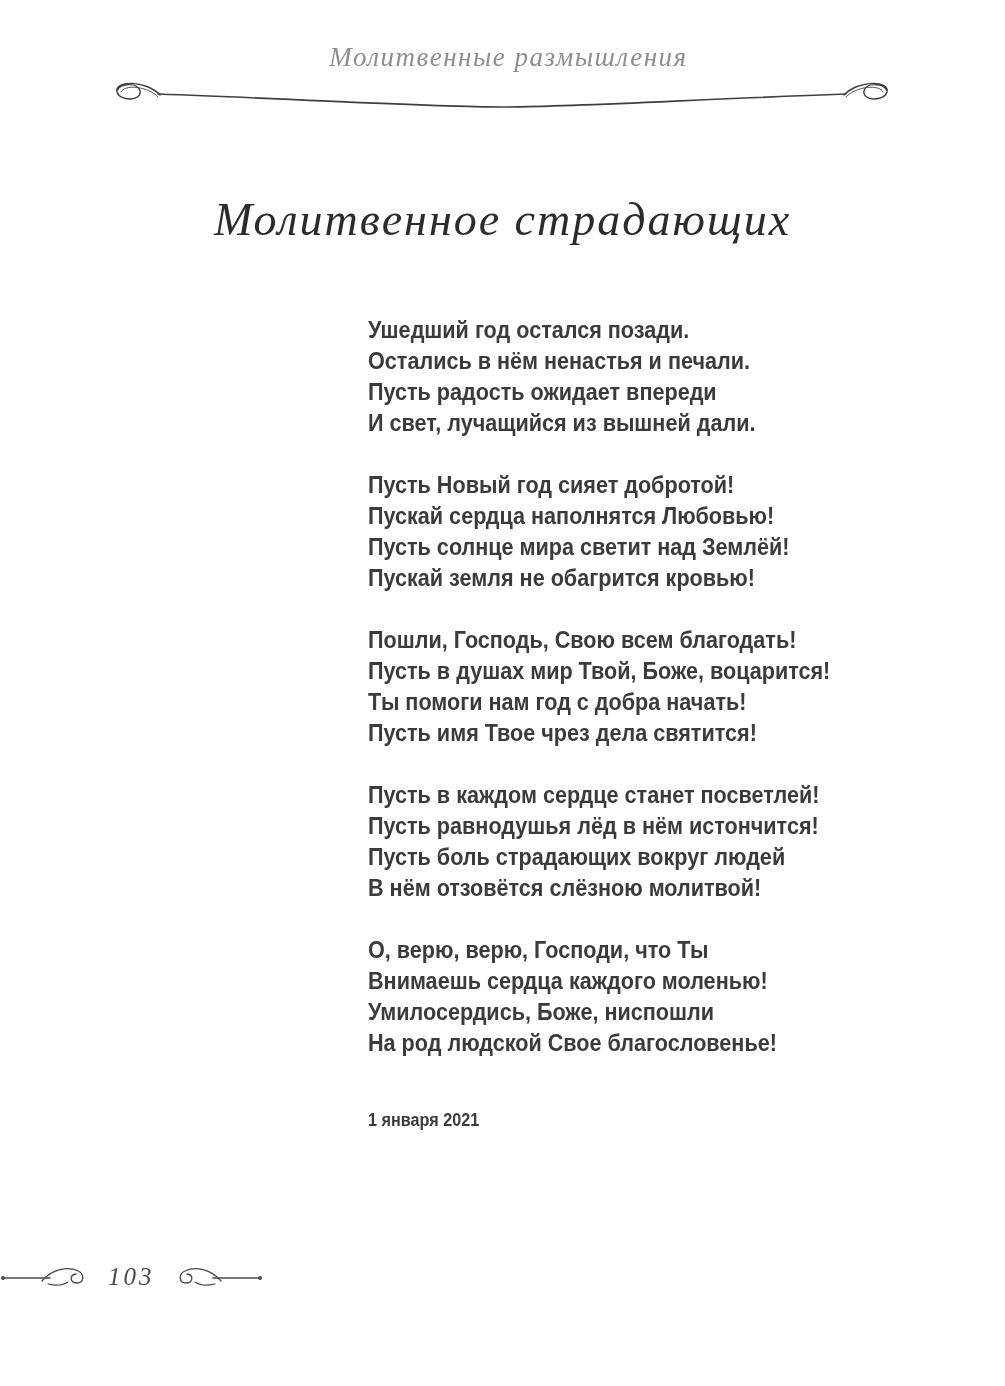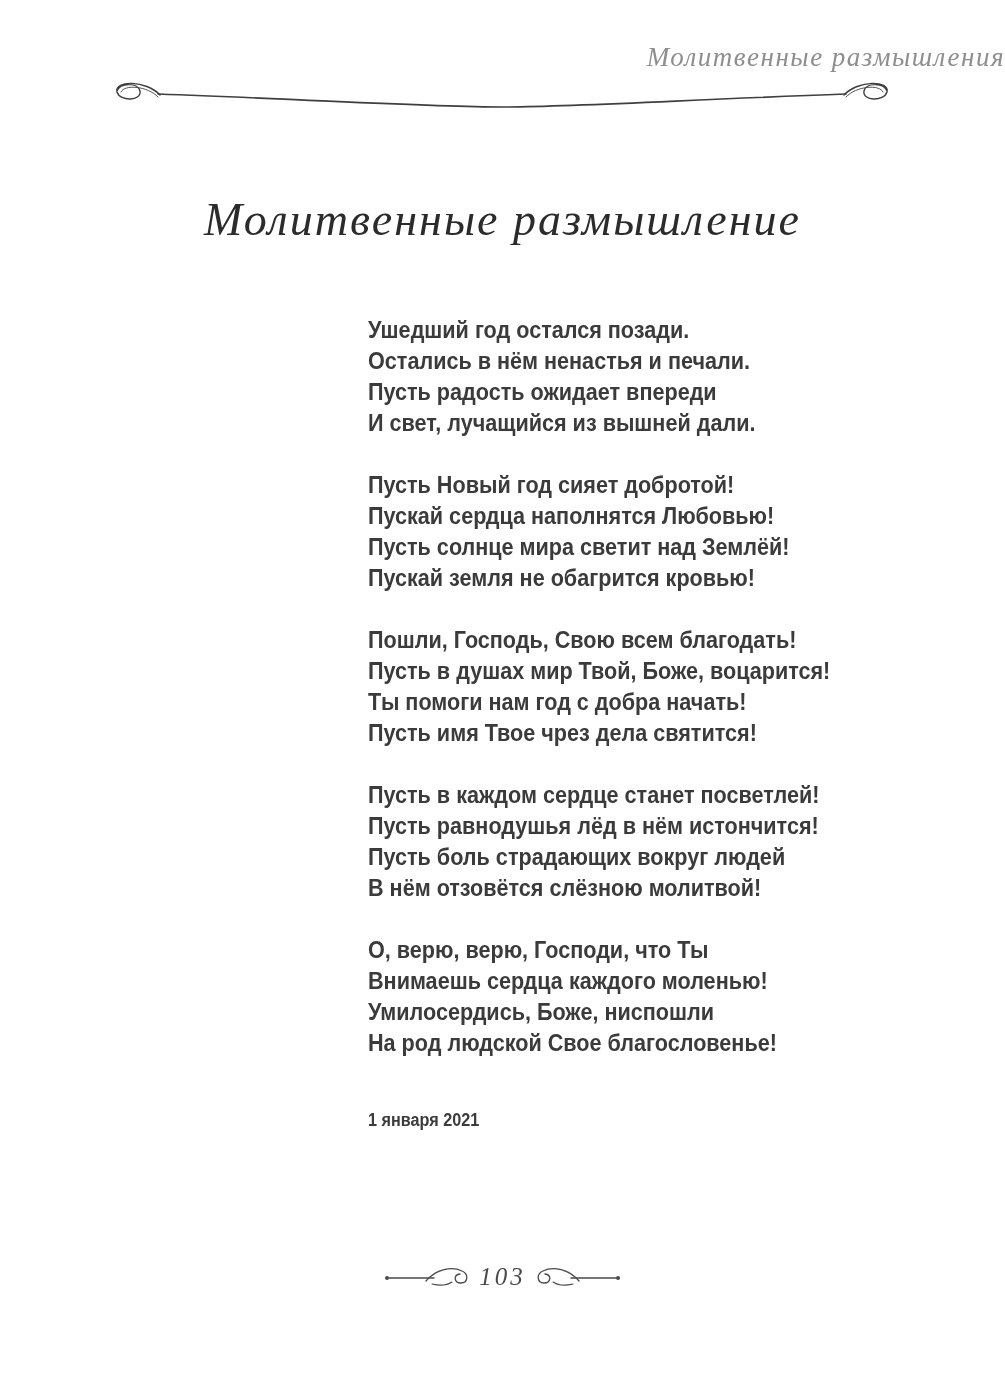--- a/index.html
+++ b/index.html
@@ -14,21 +14,21 @@
     overflow: hidden;
     font-family: "Liberation Serif", serif;
   }
 
   
   .running-header {
     position: absolute;
     top: 42px;
     left: 12px;
     right: 0;
-    text-align: right;
+    text-align: center;
     font-family: "Liberation Serif", serif;
     font-style: italic;
     font-size: 27px;
     letter-spacing: 1.5px;
     color: var(--header_gray, #8e8e8e);
   }
 
   .header-rule {
     position: absolute;
     top: 74px;
@@ -76,23 +76,22 @@
     color: var(--text_ink, #3b3b3b);
   }
 
   
   .footer {
     position: absolute;
     top: 1263px;
     left: 0;
     right: 0;
     display: flex;
-    justify-content: center;
     align-items: center;
-    gap: 7px;
+    gap: 20px;
   }
   .page-number {
     font-family: "Liberation Serif", serif;
     font-style: italic;
     font-size: 25px;
     letter-spacing: 3px;
     color: var(--ornament_ink, #4a4a4a);
   }
   .footer svg { display: block; }
 </style>
@@ -106,21 +105,21 @@
   <path d="M58,21 C44,6 12,6 15,18 C18,28 40,27 38,17 C36,8 18,9 15,17"></path>
   <path d="M56,23 C46,12 22,10 19,18" stroke-width="0.9"></path>
 
   <path d="M56,20 C220,26 330,33 400,33 C470,33 580,26 744,20" stroke-width="1.6"></path>
 
   <path d="M742,21 C756,6 788,6 785,18 C782,28 760,27 762,17 C764,8 782,9 785,17"></path>
   <path d="M744,23 C754,12 778,10 781,18" stroke-width="0.9"></path>
 </svg>
 
 <div class="page-title">
-  <div>Молитвенные размышление</div>
+  <div>Молитвенное страдающих</div>
 </div>
 
 <div class="poem">
   <div class="stanza">
     <p>Ушедший год остался позади.</p>
     <p>Остались в нём ненастья и печали.</p>
     <p>Пусть радость ожидает впереди</p>
     <p>И свет, лучащийся из вышней дали.</p>
   </div>
   <div class="stanza">

